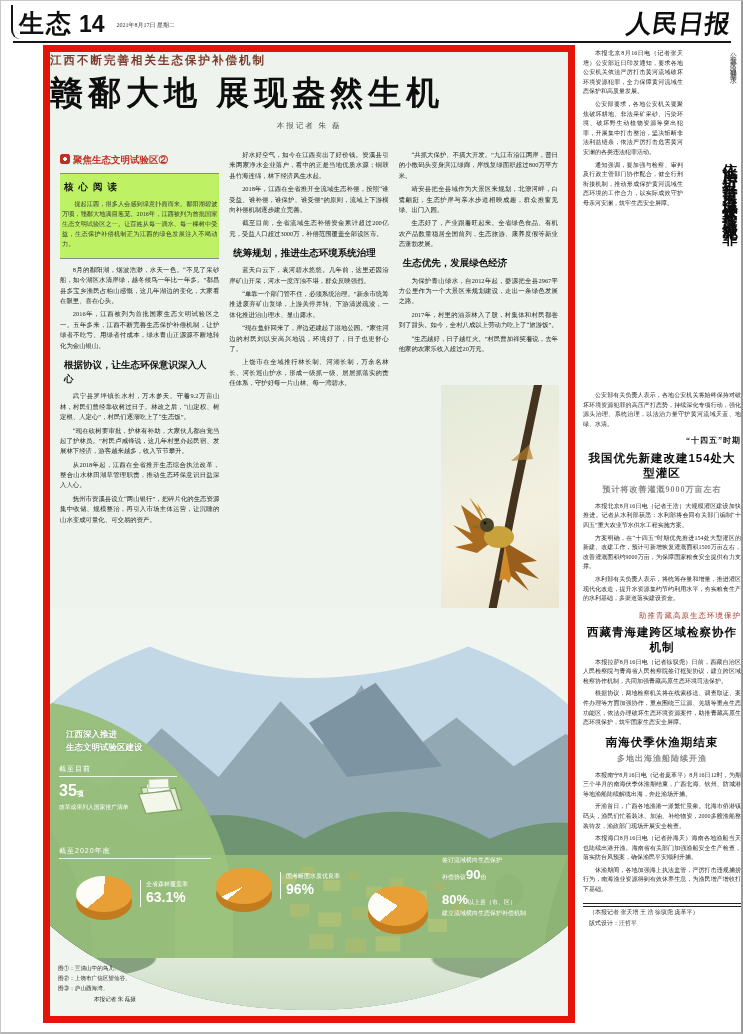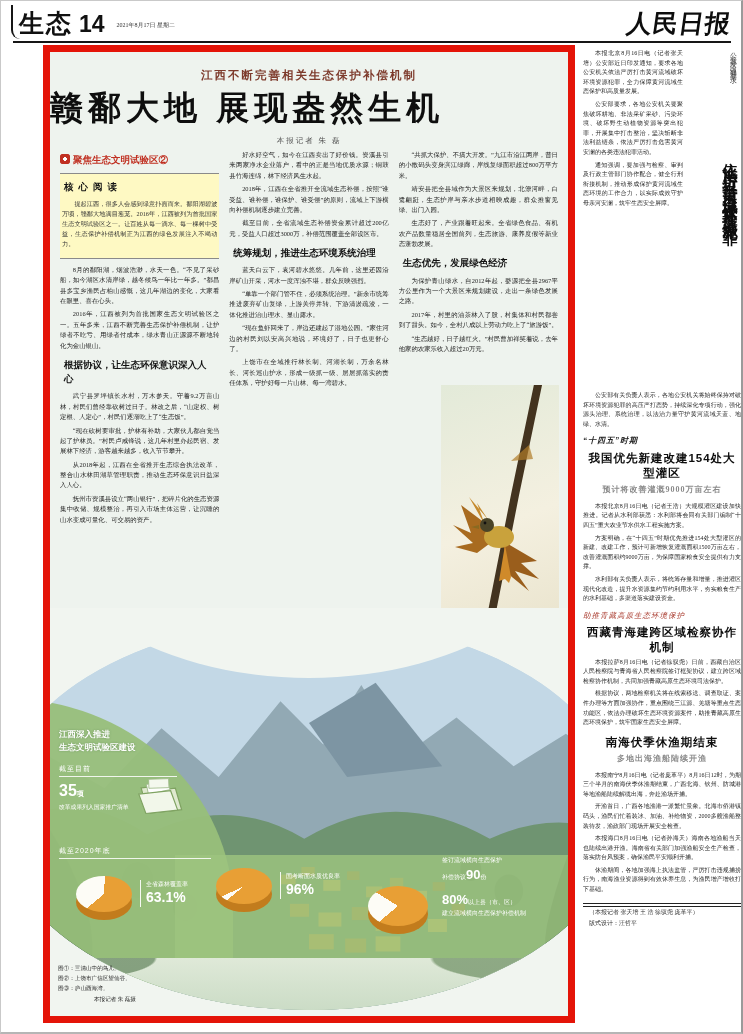--- a/index.html
+++ b/index.html
@@ -13,32 +13,32 @@
         border-left:2px solid #161616;border-bottom-left-radius:9px;}
   .section-name{font-size:25px;font-weight:bold;font-family:"Liberation Sans",sans-serif;color:#111;letter-spacing:2px;margin-left:6px;}
   .page-num{font-size:23px;font-weight:bold;font-family:"Liberation Sans",sans-serif;color:#111;margin-left:6px;}
   .date{font-size:6px;color:#333;margin-left:12px;position:relative;top:-5px;}
   .masthead{position:absolute;right:0;top:0;font-size:25px;font-weight:bold;color:#0d0d0d;
         font-family:"DejaVu Serif",serif;transform:skewX(-8deg);letter-spacing:1px;}
 
   
   .article{position:absolute;left:42px;top:44px;width:532px;height:978px;box-sizing:border-box;
         border:7px solid #e41408;background:#eef3ee;overflow:hidden;}
-  .kicker{margin-top:16px;text-align:center;font-size:11.5px;font-weight:bold;color:#7d3a2b;letter-spacing:2px;}
+  .kicker{margin-top:1px;font-size:11.5px;font-weight:bold;color:#7d3a2b;letter-spacing:2px;}
   .headline{margin-top:3px;text-align:left;font-size:33px;font-weight:900;color:#0e0e0e;letter-spacing:5px;
         font-family:"Liberation Sans",sans-serif;}
   .byline{margin-top:5px;text-align:center;font-size:7.5px;color:#555;letter-spacing:2px;}
 
   .columns{position:absolute;left:10px;right:10px;top:98px;height:452px;display:flex;gap:10px;overflow:hidden;}
   .col{flex:1;font-size:6.4px;line-height:1.62;text-align:justify;color:#232323;overflow:hidden;}
   .col p{margin:0 0 3px;text-indent:2em;}
   .tag{color:#c03022;font-weight:bold;font-size:9.5px;font-family:"Liberation Sans",sans-serif;margin:2px 0 6px;}
   .tag-icon{display:inline-block;width:8px;height:8px;margin-right:3px;border-radius:2px;vertical-align:-1px;
         background:radial-gradient(circle at 50% 50%, #fff 0 2px, #c03022 2px);border:1px solid #c03022;}
-  .core{border-top:1px solid #8a8a8a;border-bottom:1px solid #8a8a8a;padding:5px 2px 6px;margin-bottom:6px;background:#fef9c3;}
+  .core{border-top:1px solid #8a8a8a;border-bottom:1px solid #8a8a8a;padding:5px 2px 6px;margin-bottom:6px;background:#bef264;}
   .core-title{font-size:9.5px;font-weight:bold;color:#141414;letter-spacing:5px;margin:0 0 4px 2px;font-family:"Liberation Sans",sans-serif;}
   .core p{margin:0 0 3px;font-size:6.2px;color:#333;}
   .subhead{font-size:9.5px;font-weight:bold;color:#111;font-family:"Liberation Sans",sans-serif;
         line-height:1.5;margin:7px 4px 5px;text-align:left;}
 
   
   .bird-photo{position:absolute;right:9px;top:333px;width:118px;height:250px;overflow:hidden;
         background:linear-gradient(160deg,#e3ead9 0%,#f4f0e0 55%,#e9e3cc 100%);}
 
   
@@ -50,21 +50,21 @@
         background:rgba(152,191,122,.95);border-top-right-radius:230px 210px;}
   .green-strip{position:absolute;left:180px;right:0;top:235px;height:108px;background:rgba(157,196,128,.8);}
   .lake{position:absolute;left:0;right:0;top:338px;bottom:0;
         background:
           radial-gradient(140px 34px at 12% 0%, rgba(118,148,112,.85) 0 60%, transparent 62%),
           radial-gradient(190px 40px at 88% 0%, rgba(128,158,118,.85) 0 60%, transparent 62%),
           linear-gradient(#dfe9d8,#cbdcc6);}
   .white-bulge{position:absolute;left:-30px;right:-30px;top:-312px;height:382px;border-radius:50%;background:#f1f5f0;}
 
   .stats{position:absolute;inset:0;font-family:"Liberation Sans",sans-serif;color:#fff;}
-  .ig-title{position:absolute;left:9px;top:120px;font-size:8.5px;font-weight:bold;line-height:1.55;
+  .ig-title{position:absolute;left:16px;top:120px;font-size:8.5px;font-weight:bold;line-height:1.55;
         text-shadow:0 0 2px rgba(70,110,60,.55);}
   .ig-label{position:absolute;left:9px;font-size:7px;letter-spacing:1px;border-bottom:1px solid rgba(255,255,255,.85);
         padding-bottom:2px;}
   .lbl1{top:156px;width:118px;} .lbl2{top:238px;width:152px;}
   .stat35{position:absolute;left:9px;top:172px;width:86px;line-height:1.4;}
   .stat35 .big{font-size:16px;font-weight:bold;} .stat35 .unit{font-size:7px;font-weight:bold;}
   .stat35 .desc{display:block;font-size:5.8px;margin-top:1px;}
   .folder{position:absolute;left:86px;top:164px;width:46px;height:46px;transform:rotate(-6deg);}
 
   .pie{position:absolute;width:56px;height:44px;}
@@ -87,21 +87,21 @@
   .sidebar p{margin:0 0 3px;text-indent:2em;}
   .s1{position:relative;height:346px;overflow:hidden;}
   .s1-text{position:absolute;left:0;top:4px;width:100px;}
   .s1-vert{position:absolute;right:0;top:0;width:52px;height:346px;}
   .v-kicker{position:absolute;right:3px;top:2px;height:100px;writing-mode:vertical-rl;
         font-size:6.8px;letter-spacing:3px;color:#444;}
   .v-headline{position:absolute;right:0;top:106px;height:238px;writing-mode:vertical-rl;
         font-size:15px;font-weight:900;letter-spacing:4px;line-height:1.45;color:#0d0d0d;
         font-family:"Liberation Sans",sans-serif;}
   .s1-full{margin:4px 0 10px;}
-  .sb-kicker{text-align:left;font-size:8px;font-weight:bold;color:#222;margin:6px 0 3px;letter-spacing:1px;font-style:italic;}
+  .sb-kicker{text-align:right;font-size:8px;font-weight:bold;color:#222;margin:6px 0 3px;letter-spacing:1px;}
   .sb-kicker.red{color:#a8382b;font-size:7.5px;font-weight:normal;}
   .sb-headline{text-align:center;font-size:11.5px;font-weight:900;color:#0d0d0d;letter-spacing:1px;
         font-family:"Liberation Sans",sans-serif;margin:0 0 3px;line-height:1.3;}
   .sb-subhead{text-align:center;font-size:8px;color:#8a8a8a;font-weight:bold;letter-spacing:1px;margin:0 0 5px;}
   .credits{border-top:1px solid #222;position:relative;margin-top:8px;padding-top:4px;font-size:6px;color:#333;}
   .credits:before{content:"";position:absolute;left:0;right:0;top:2px;border-top:1px solid #222;}
   .credits div{margin:0 0 2px;text-indent:1em;}
 </style>
 </head>
 <body>

